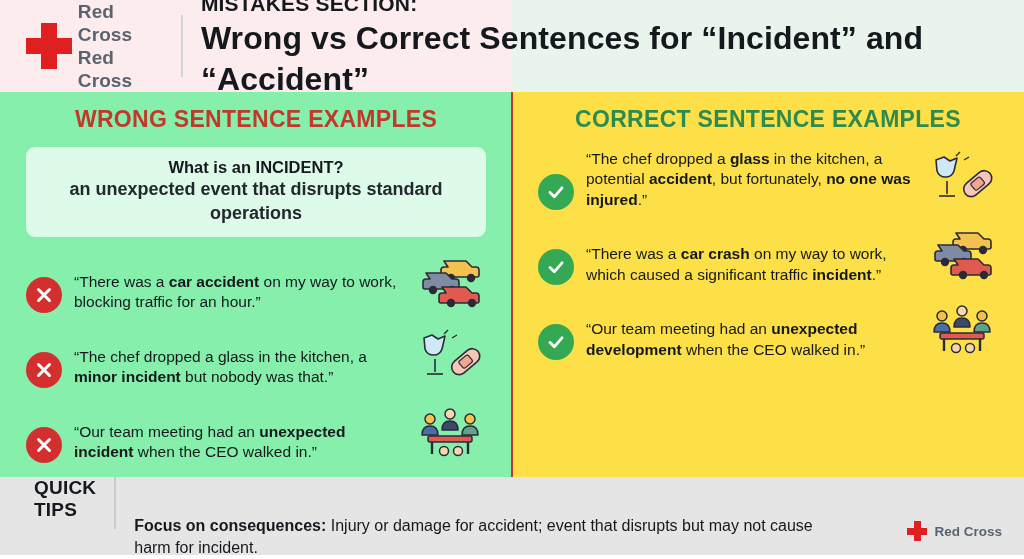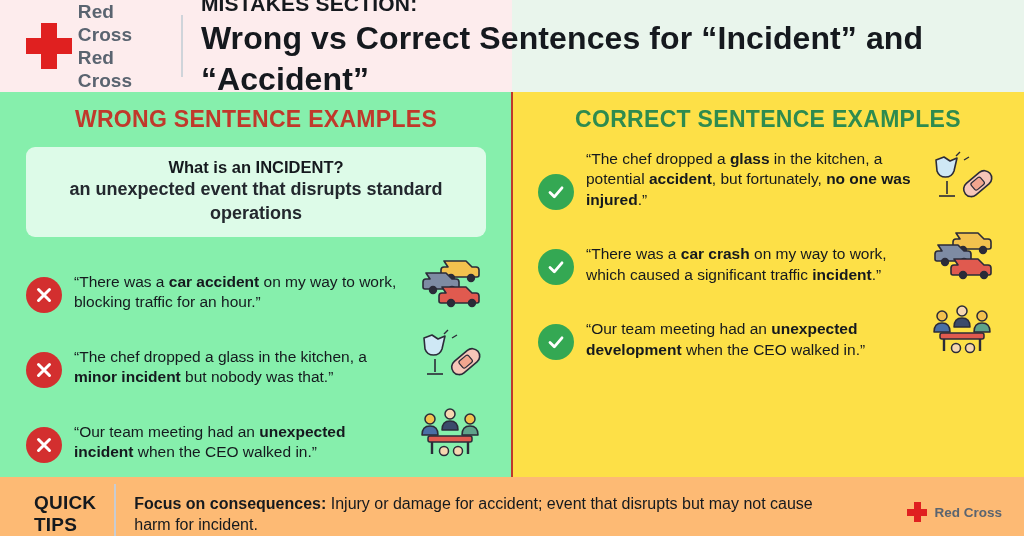--- a/index.html
+++ b/index.html
@@ -178,24 +178,24 @@
     width: 72px;
     height: 60px;
     position: relative;
     margin-top: 2px;
   }
   .thumb svg { display: block; }
 
   
   .footer {
     position: relative;
-    height: 59px;
-    background: #fdba74;
-    display: flex;
-    align-items: flex-end;
+    height: 78px;
+    background: #e5e5e5;
+    display: flex;
+    align-items: flex-start;
     padding: 0 20px 0 34px;
     box-sizing: border-box;
   }
   .quick-tips {
     font-size: 19px;
     font-weight: bold;
     color: #15191e;
     line-height: 1.15;
     letter-spacing: .2px;
     white-space: pre-line;
@@ -204,20 +204,21 @@
     width: 2px;
     height: 52px;
     background: #c8ccd2;
     margin: 0 18px;
   }
   .footer-text {
     font-size: 16px;
     color: #15191e;
     line-height: 1.35;
     max-width: 690px;
+    margin-top: 38px;
   }
   .footer-text b { font-weight: bold; }
   .footer-logo {
     position: absolute;
     right: 22px;
     bottom: 14px;
     display: flex;
     align-items: center;
     gap: 7px;
   }

